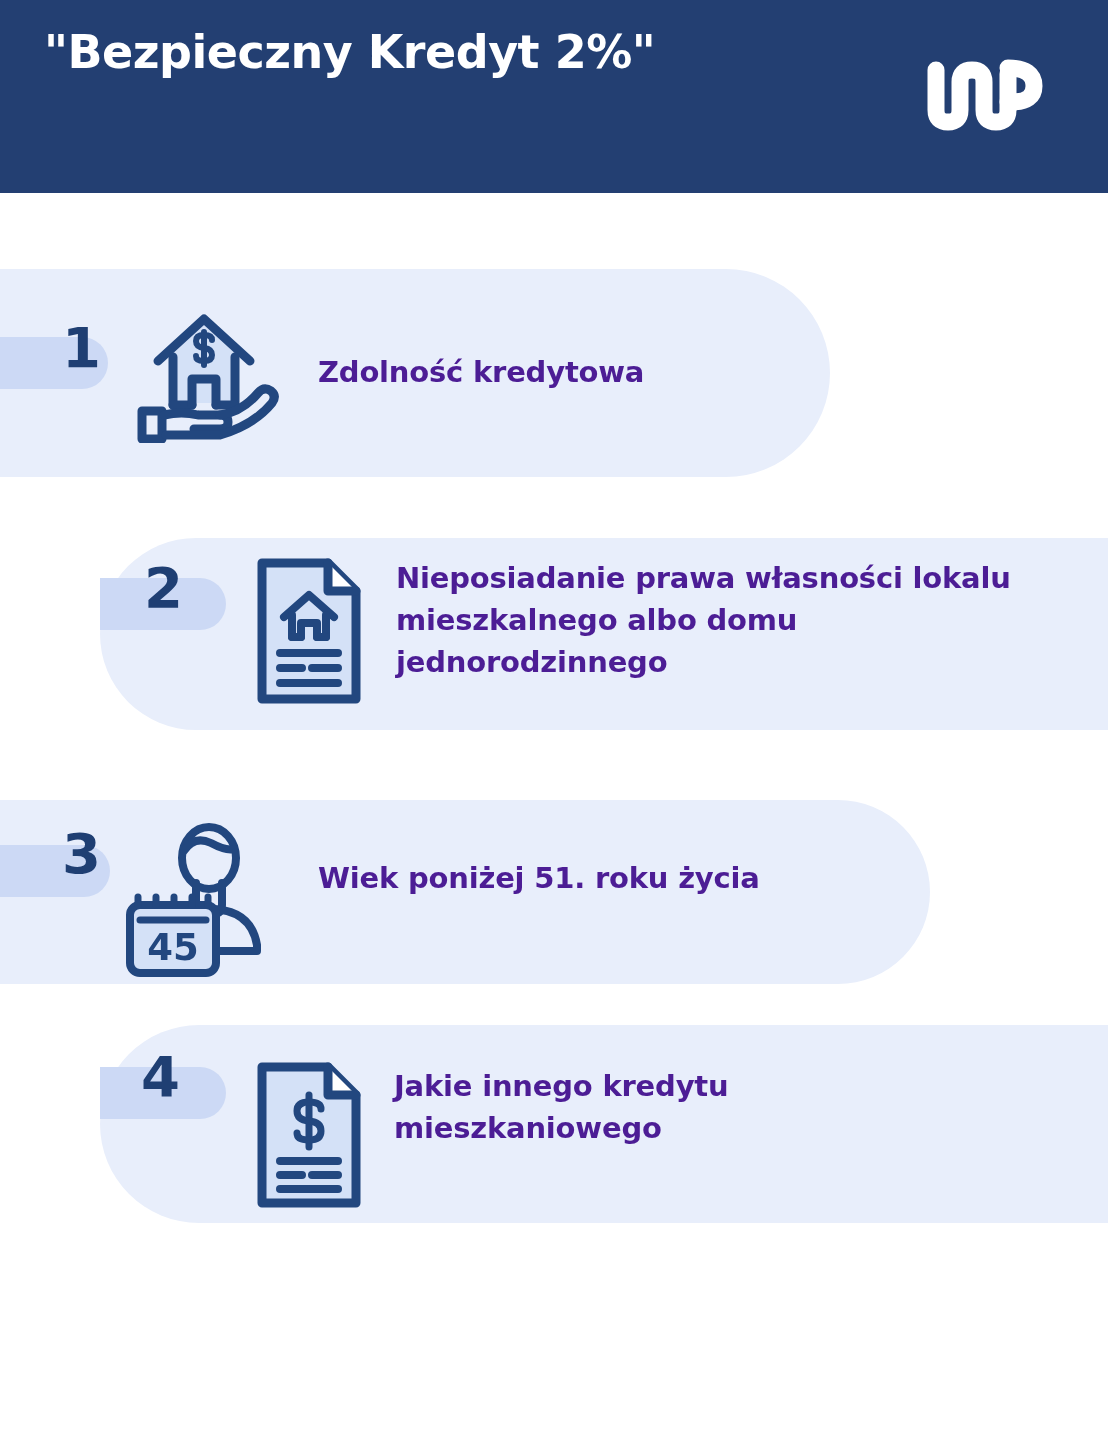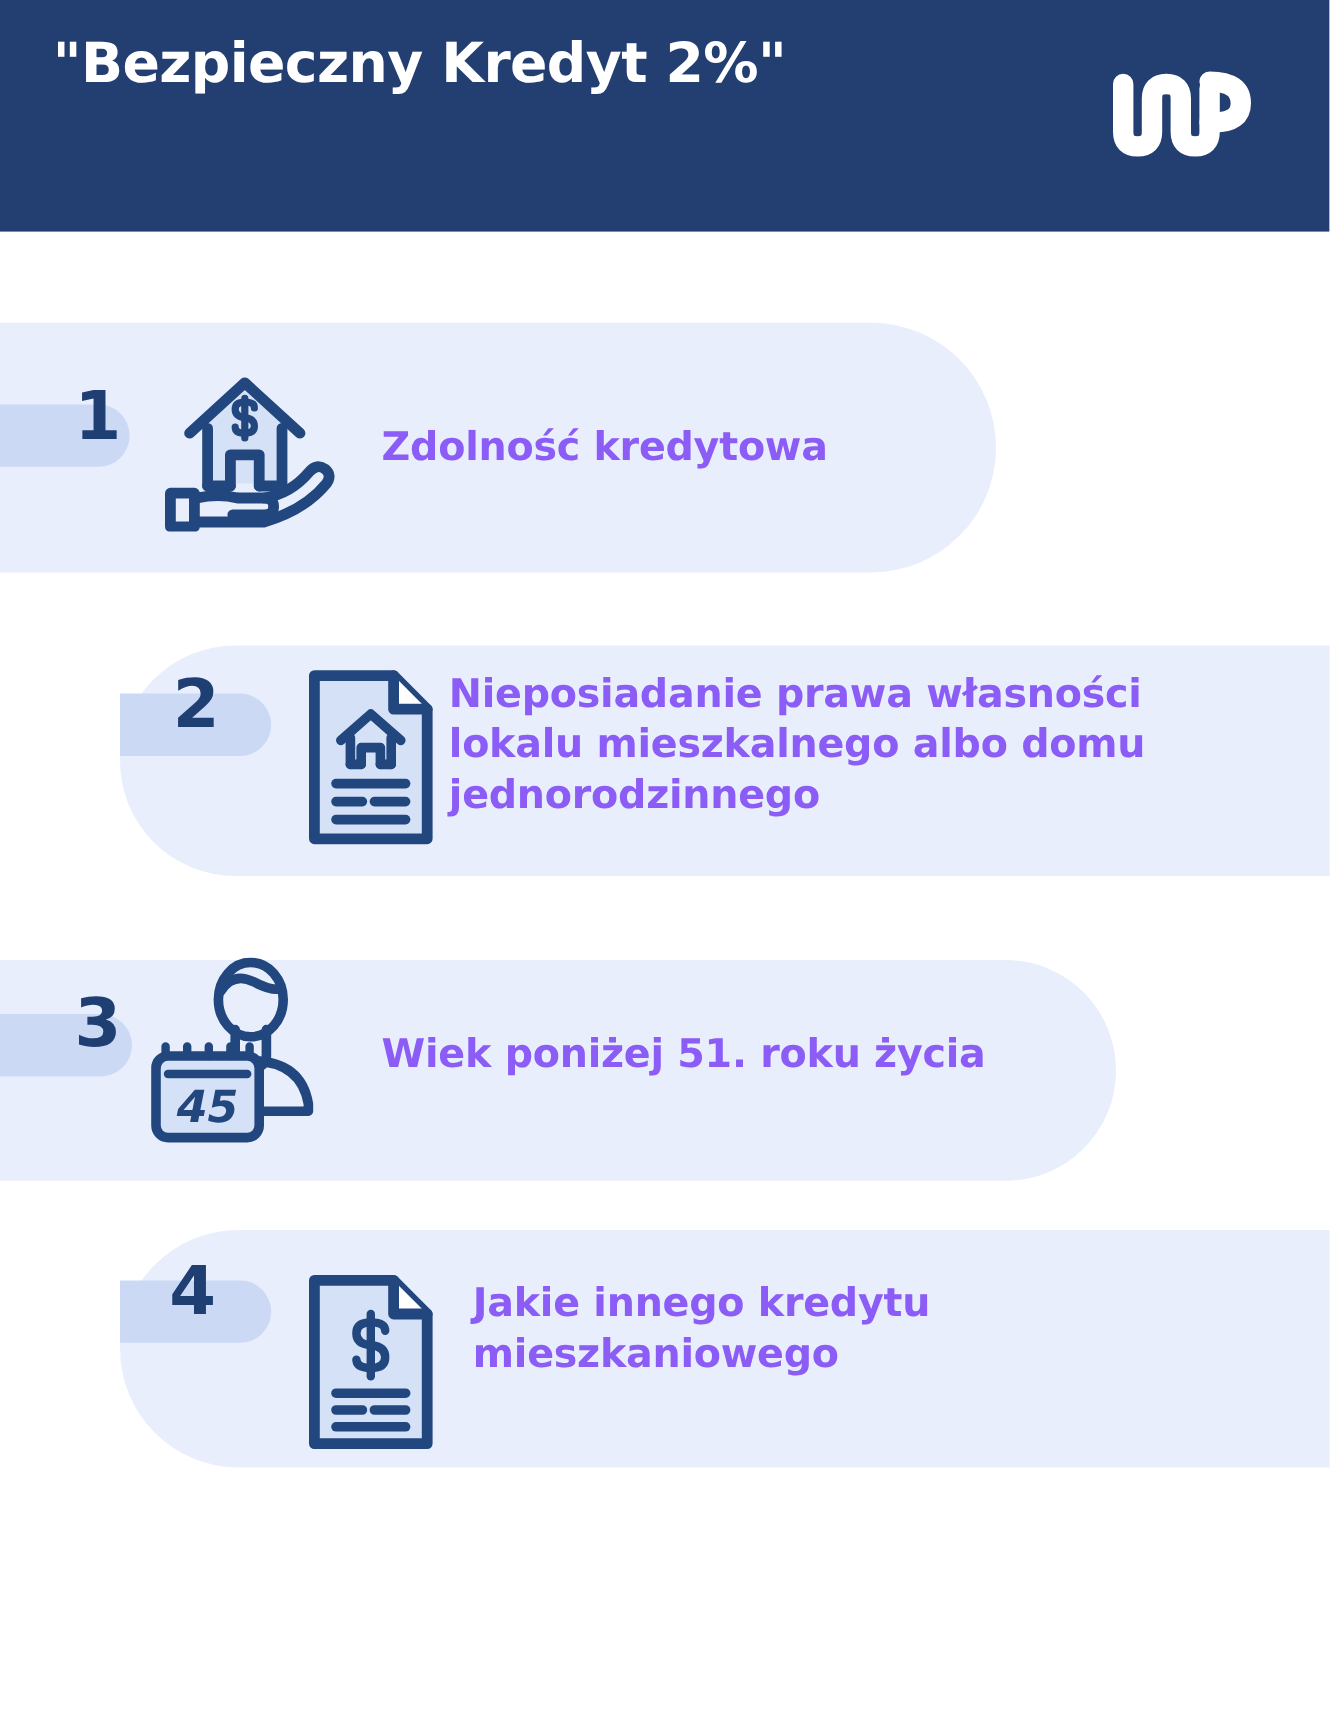--- a/index.html
+++ b/index.html
@@ -57,22 +57,22 @@
   .num{
     position:absolute;
     color:#1f3f73;
     font-size:56px;
     font-weight:700;
     line-height:56px;
     font-family:"DejaVu Sans","Liberation Sans",sans-serif;
   }
   .label{
     position:absolute;
-    color:#8b5cf6;
-    font-size:33px;
+    color:#4c1d95;
+    font-size:29px;
     font-weight:600;
     line-height:42px;
     letter-spacing:-0.2px;
   }
   .icon{position:absolute;}
 
   
   .footer{position:absolute;left:0;top:1313px;width:1108px;height:127px;background:#fff;}
 </style>
 </head>
@@ -137,29 +137,29 @@
         <path d="M42 60 L42 82 M76 60 L76 82" stroke="#22477f" stroke-width="8" stroke-linecap="round"></path>
         <path d="M42 82 L51 82 M67 82 L76 82" stroke="#22477f" stroke-width="8" stroke-linecap="round"></path>
         <path d="M51 82 L51 68 L67 68 L67 82" fill="none" stroke="#22477f" stroke-width="8" stroke-linecap="round" stroke-linejoin="round"></path>
 
         <path d="M30 98 L88 98" stroke="#22477f" stroke-width="8" stroke-linecap="round"></path>
         <path d="M30 113 L52 113 M62 113 L88 113" stroke="#22477f" stroke-width="8" stroke-linecap="round"></path>
         <path d="M30 128 L88 128" stroke="#22477f" stroke-width="8" stroke-linecap="round"></path>
       </svg>
     </div>
 
-    <div class="label" style="left:374px;top:364px;width:630px;">Nieposiadanie prawa własności lokalu mieszkalnego albo domu jednorodzinnego</div>
+    <div class="label" style="left:396px;top:364px;width:630px;">Nieposiadanie prawa własności lokalu mieszkalnego albo domu jednorodzinnego</div>
   </div>
 
   <div class="row">
     <div class="card" style="left:-120px;top:607px;width:1050px;height:184px;"></div>
     <div class="numpill" style="left:-120px;top:652px;width:230px;"></div>
     <div class="num" style="left:62px;top:633px;">3</div>
 
-    <div class="icon" style="left:116px;top:605px;width:180px;height:160px;font-style:italic;">
+    <div class="icon" style="left:116px;top:630px;width:180px;height:160px;">
       <svg viewBox="0 0 180 160" width="180" height="160">
 
         <ellipse cx="93" cy="35" rx="27" ry="31" fill="none" stroke="#22477f" stroke-width="8"></ellipse>
         <path d="M68 28 Q78 12 95 20 Q110 28 118 26" fill="none" stroke="#22477f" stroke-width="8" stroke-linecap="round" stroke-linejoin="round"></path>
 
         <path d="M80 60 L80 82 Q80 92 93 92 Q106 92 106 82 L106 60" fill="none" stroke="#22477f" stroke-width="8" stroke-linecap="round" stroke-linejoin="round"></path>
 
         <path d="M52 100 Q70 86 93 86 Q135 86 141 122 L141 128 L90 128" fill="none" stroke="#22477f" stroke-width="8" stroke-linecap="round" stroke-linejoin="round"></path>
 
         <rect x="14" y="82" width="86" height="68" rx="10" fill="#d4e1f7" stroke="#22477f" stroke-width="8"></rect>

